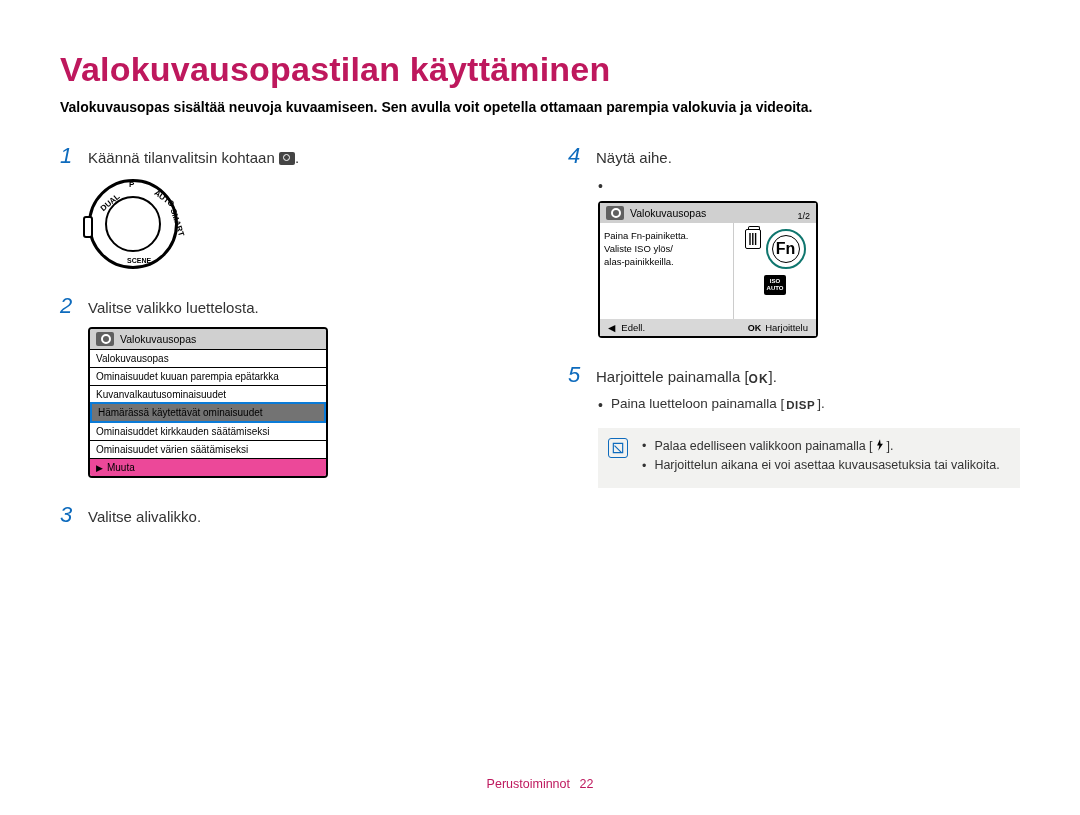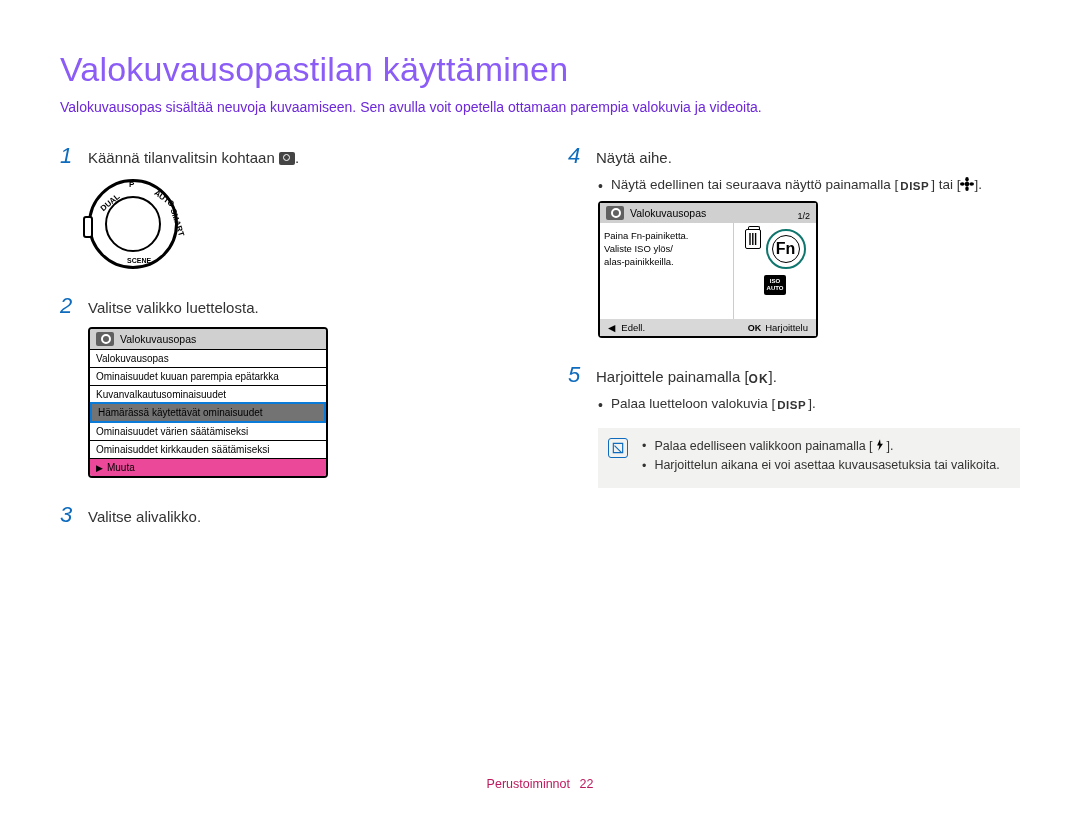--- a/index.html
+++ b/index.html
@@ -7,30 +7,30 @@
     width: 1080px;
     height: 815px;
     font-family: Arial, Helvetica, sans-serif;
     color: #3b3b3b;
     background: #fff;
     position: relative;
     padding: 50px 60px 40px 60px;
   }
   h1 {
     font-size: 34px;
-    font-weight: 400;
-    color: #8b5cf6;
+    font-weight: 700;
+    color: #be185d;
     letter-spacing: 0.2px;
     margin-bottom: 10px;
   }
   .intro {
     font-size: 14px;
-    color: #6d28d9;
+    color: #000000;
     margin-bottom: 28px;
-    font-weight: 400;
+    font-weight: 700;
   }
   .columns {
     display: flex;
     gap: 56px;
   }
   .col { flex: 1; }
   .step { margin-bottom: 24px; }
   .step-head {
     display: flex;
     align-items: baseline;
@@ -344,22 +344,22 @@
       <div class="menu-box">
         <div class="menu-header">
           <span class="menu-header-icon"></span>
           <span>Valokuvausopas</span>
         </div>
         <div class="menu-rows">
           <div class="menu-row">Valokuvausopas</div>
           <div class="menu-row">Ominaisuudet kuuan parempia epätarkka</div>
           <div class="menu-row">Kuvanvalkautusominaisuudet</div>
           <div class="menu-row selected">Hämärässä käytettävät ominaisuudet</div>
+          <div class="menu-row">Ominaisuddet kirkkauden säätämiseksi</div>
           <div class="menu-row">Ominaisuudet värien säätämiseksi</div>
-          <div class="menu-row">Ominaisuddet kirkkauden säätämiseksi</div>
         </div>
         <div class="menu-footer">
           <span class="tri">▶</span><span>Muuta</span>
         </div>
       </div>
     </div>
 
     <div class="step">
       <div class="step-head">
         <span class="step-num">3</span>
@@ -371,29 +371,20 @@
 
   <div class="col">
 
     <div class="step">
       <div class="step-head">
         <span class="step-num">4</span>
         <span class="step-text">Näytä aihe.</span>
       </div>
       <div class="bullet">
         <span class="bu">•</span>
-        <span>
-          <span>Näytä edellinen tai seuraava näyttö painamalla [</span><span class="disp">DISP</span><span>] tai [</span><span class="flash-icon"><svg viewBox="0 0 24 24">
-                <circle cx="12" cy="12" r="4" fill="#000"></circle>
-                <ellipse cx="12" cy="4" rx="3" ry="4" fill="#000"></ellipse>
-                <ellipse cx="12" cy="20" rx="3" ry="4" fill="#000"></ellipse>
-                <ellipse cx="4" cy="12" rx="4" ry="3" fill="#000"></ellipse>
-                <ellipse cx="20" cy="12" rx="4" ry="3" fill="#000"></ellipse>
-              </svg></span><span>].</span>
-        </span>
       </div>
 
       <div class="screen-box">
         <div class="screen-header">
           <span class="menu-header-icon"></span>
           <span>Valokuvausopas</span>
           <span class="page">1/2</span>
         </div>
         <div class="screen-body">
           <div class="screen-left">
@@ -430,21 +421,21 @@
     <div class="step">
       <div class="step-head">
         <span class="step-num">5</span>
         <span class="step-text">
           <span>Harjoittele painamalla [</span><span class="ok-label">OK</span><span>].</span>
         </span>
       </div>
       <div class="bullet">
         <span class="bu">•</span>
         <span>
-          <span>Palaa luetteloon valokuvia [</span><span class="disp">DISP</span><span>].</span>
+          <span>Paina luetteloon painamalla [</span><span class="disp">DISP</span><span>].</span>
         </span>
       </div>
 
       <div class="note-box">
         <div class="note-icon">
           <svg viewBox="0 0 24 24">
               <path d="M4 4 L20 4 L20 20 L4 20 Z M6 8 L18 20 M4 4 L4 20" stroke="#0e6bbd" stroke-width="2" fill="none"></path>
             </svg>
         </div>
         <div class="note-line">

